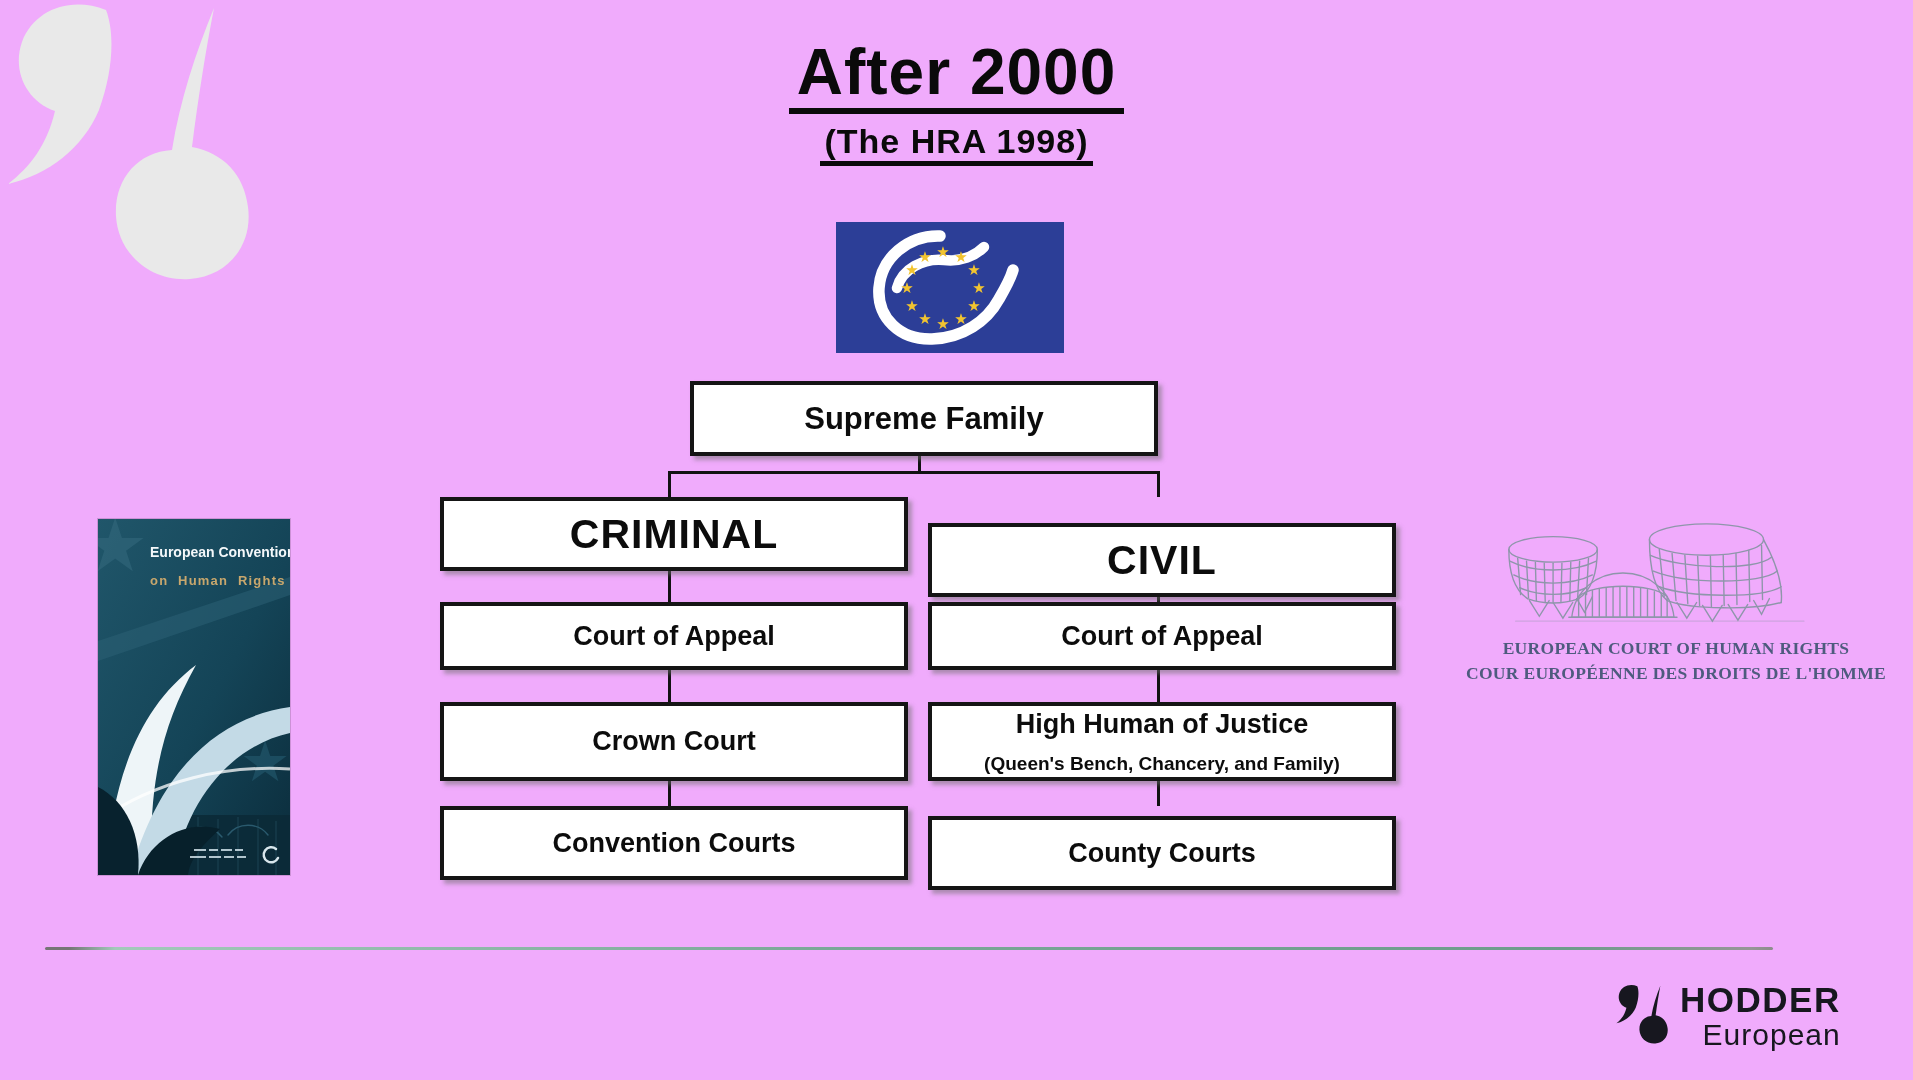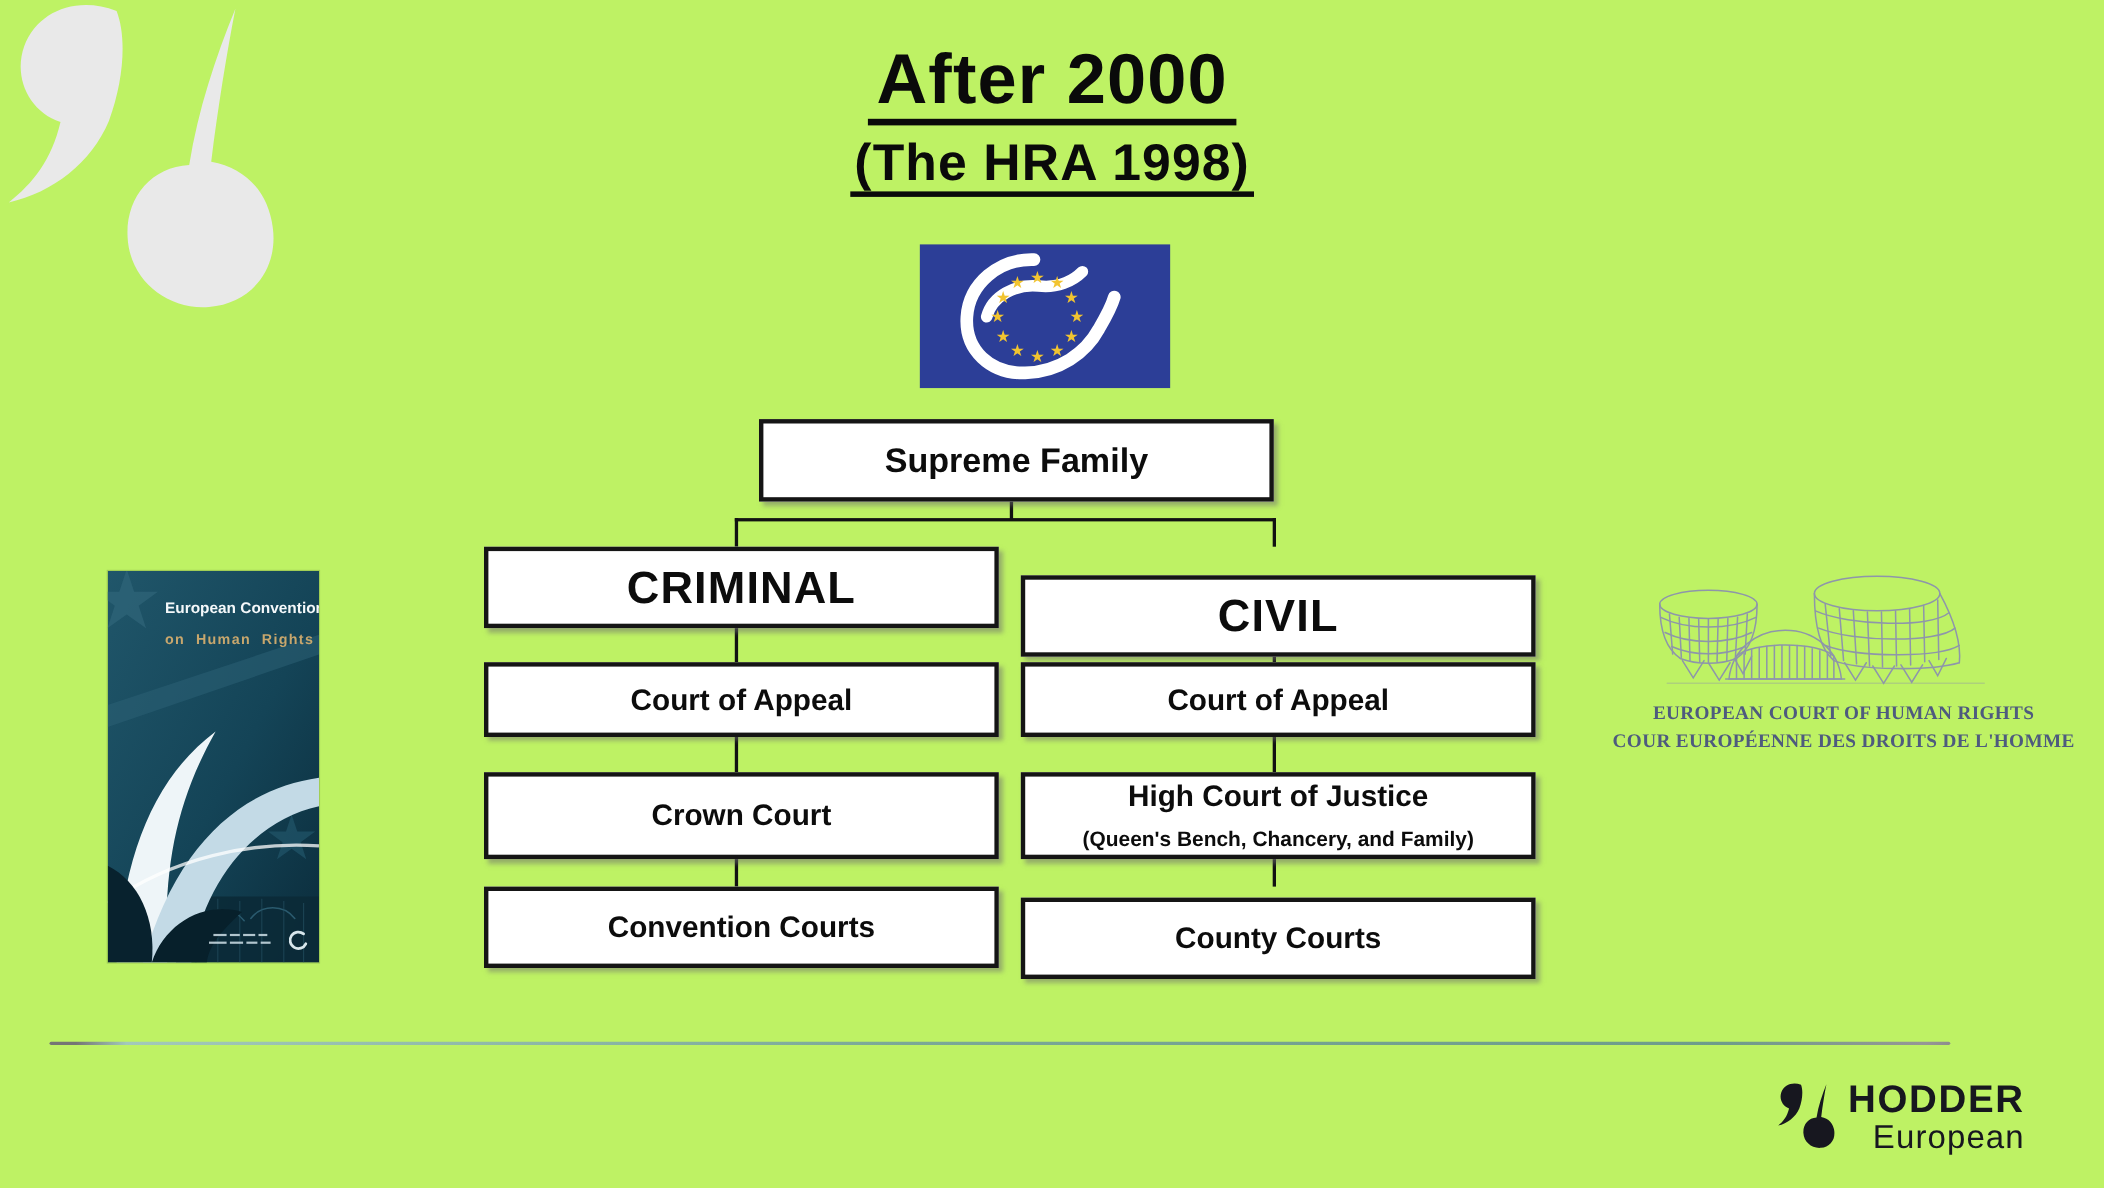--- a/index.html
+++ b/index.html
@@ -1,27 +1,27 @@
 <!DOCTYPE html>
 <html><head>
 <meta charset="utf-8">
 <style>
   html,body{margin:0;padding:0;background:#fff;}
   .slide{
-    position:relative;width:1913px;height:1080px;background:#bef264;
+    position:relative;width:1913px;height:1080px;background:#f0abfc;
     overflow:hidden;font-family:"Liberation Sans",sans-serif;color:#0a0a0a;
   }
   
   .watermark{position:absolute;left:8px;top:0;width:248px;height:302px;}
   
   .title-block{position:absolute;left:0;right:0;top:40px;text-align:center;line-height:1;}
   .title-main{display:inline-block;font-size:64px;font-weight:bold;letter-spacing:1px;
     border-bottom:6px solid #0a0a0a;padding:0 8px 4px 8px;}
   .title-sub{display:block;margin-top:10px;}
-  .title-sub span{display:inline-block;font-size:47px;font-weight:bold;letter-spacing:1px;
+  .title-sub span{display:inline-block;font-size:34px;font-weight:bold;letter-spacing:1px;
     border-bottom:5px solid #0a0a0a;padding:0 4px 3px 4px;text-align:center;}
   
   .coe-flag{position:absolute;left:836px;top:222px;width:228px;height:131px;}
   
   .fbox{position:absolute;background:#fff;border:4px solid #151515;
     box-shadow:4px 4px 4px rgba(110,110,110,.5);
     display:flex;flex-direction:column;align-items:center;justify-content:center;
     text-align:center;font-weight:bold;color:#0c0c0c;}
   .fbox .main{font-size:27px;}
   .fbox .big{font-size:41px;letter-spacing:1px;}
@@ -109,21 +109,21 @@
     <span class="main">Court of Appeal</span>
   </div>
   <div class="fbox" style="left:928px;top:602px;width:460px;height:60px;">
     <span class="main">Court of Appeal</span>
   </div>
 
   <div class="fbox" style="left:440px;top:702px;width:460px;height:71px;">
     <span class="main">Crown Court</span>
   </div>
   <div class="fbox" style="left:928px;top:702px;width:460px;height:71px;">
-    <span class="main">High Court of Justice</span>
+    <span class="main">High Human of Justice</span>
     <span class="sub">(Queen's Bench, Chancery, and Family)</span>
   </div>
 
   <div class="fbox" style="left:440px;top:806px;width:460px;height:66px;">
     <span class="main">Convention Courts</span>
   </div>
   <div class="fbox" style="left:928px;top:806px;width:460px;height:66px;margin-top:10px;">
     <span class="main">County Courts</span>
   </div>
 

